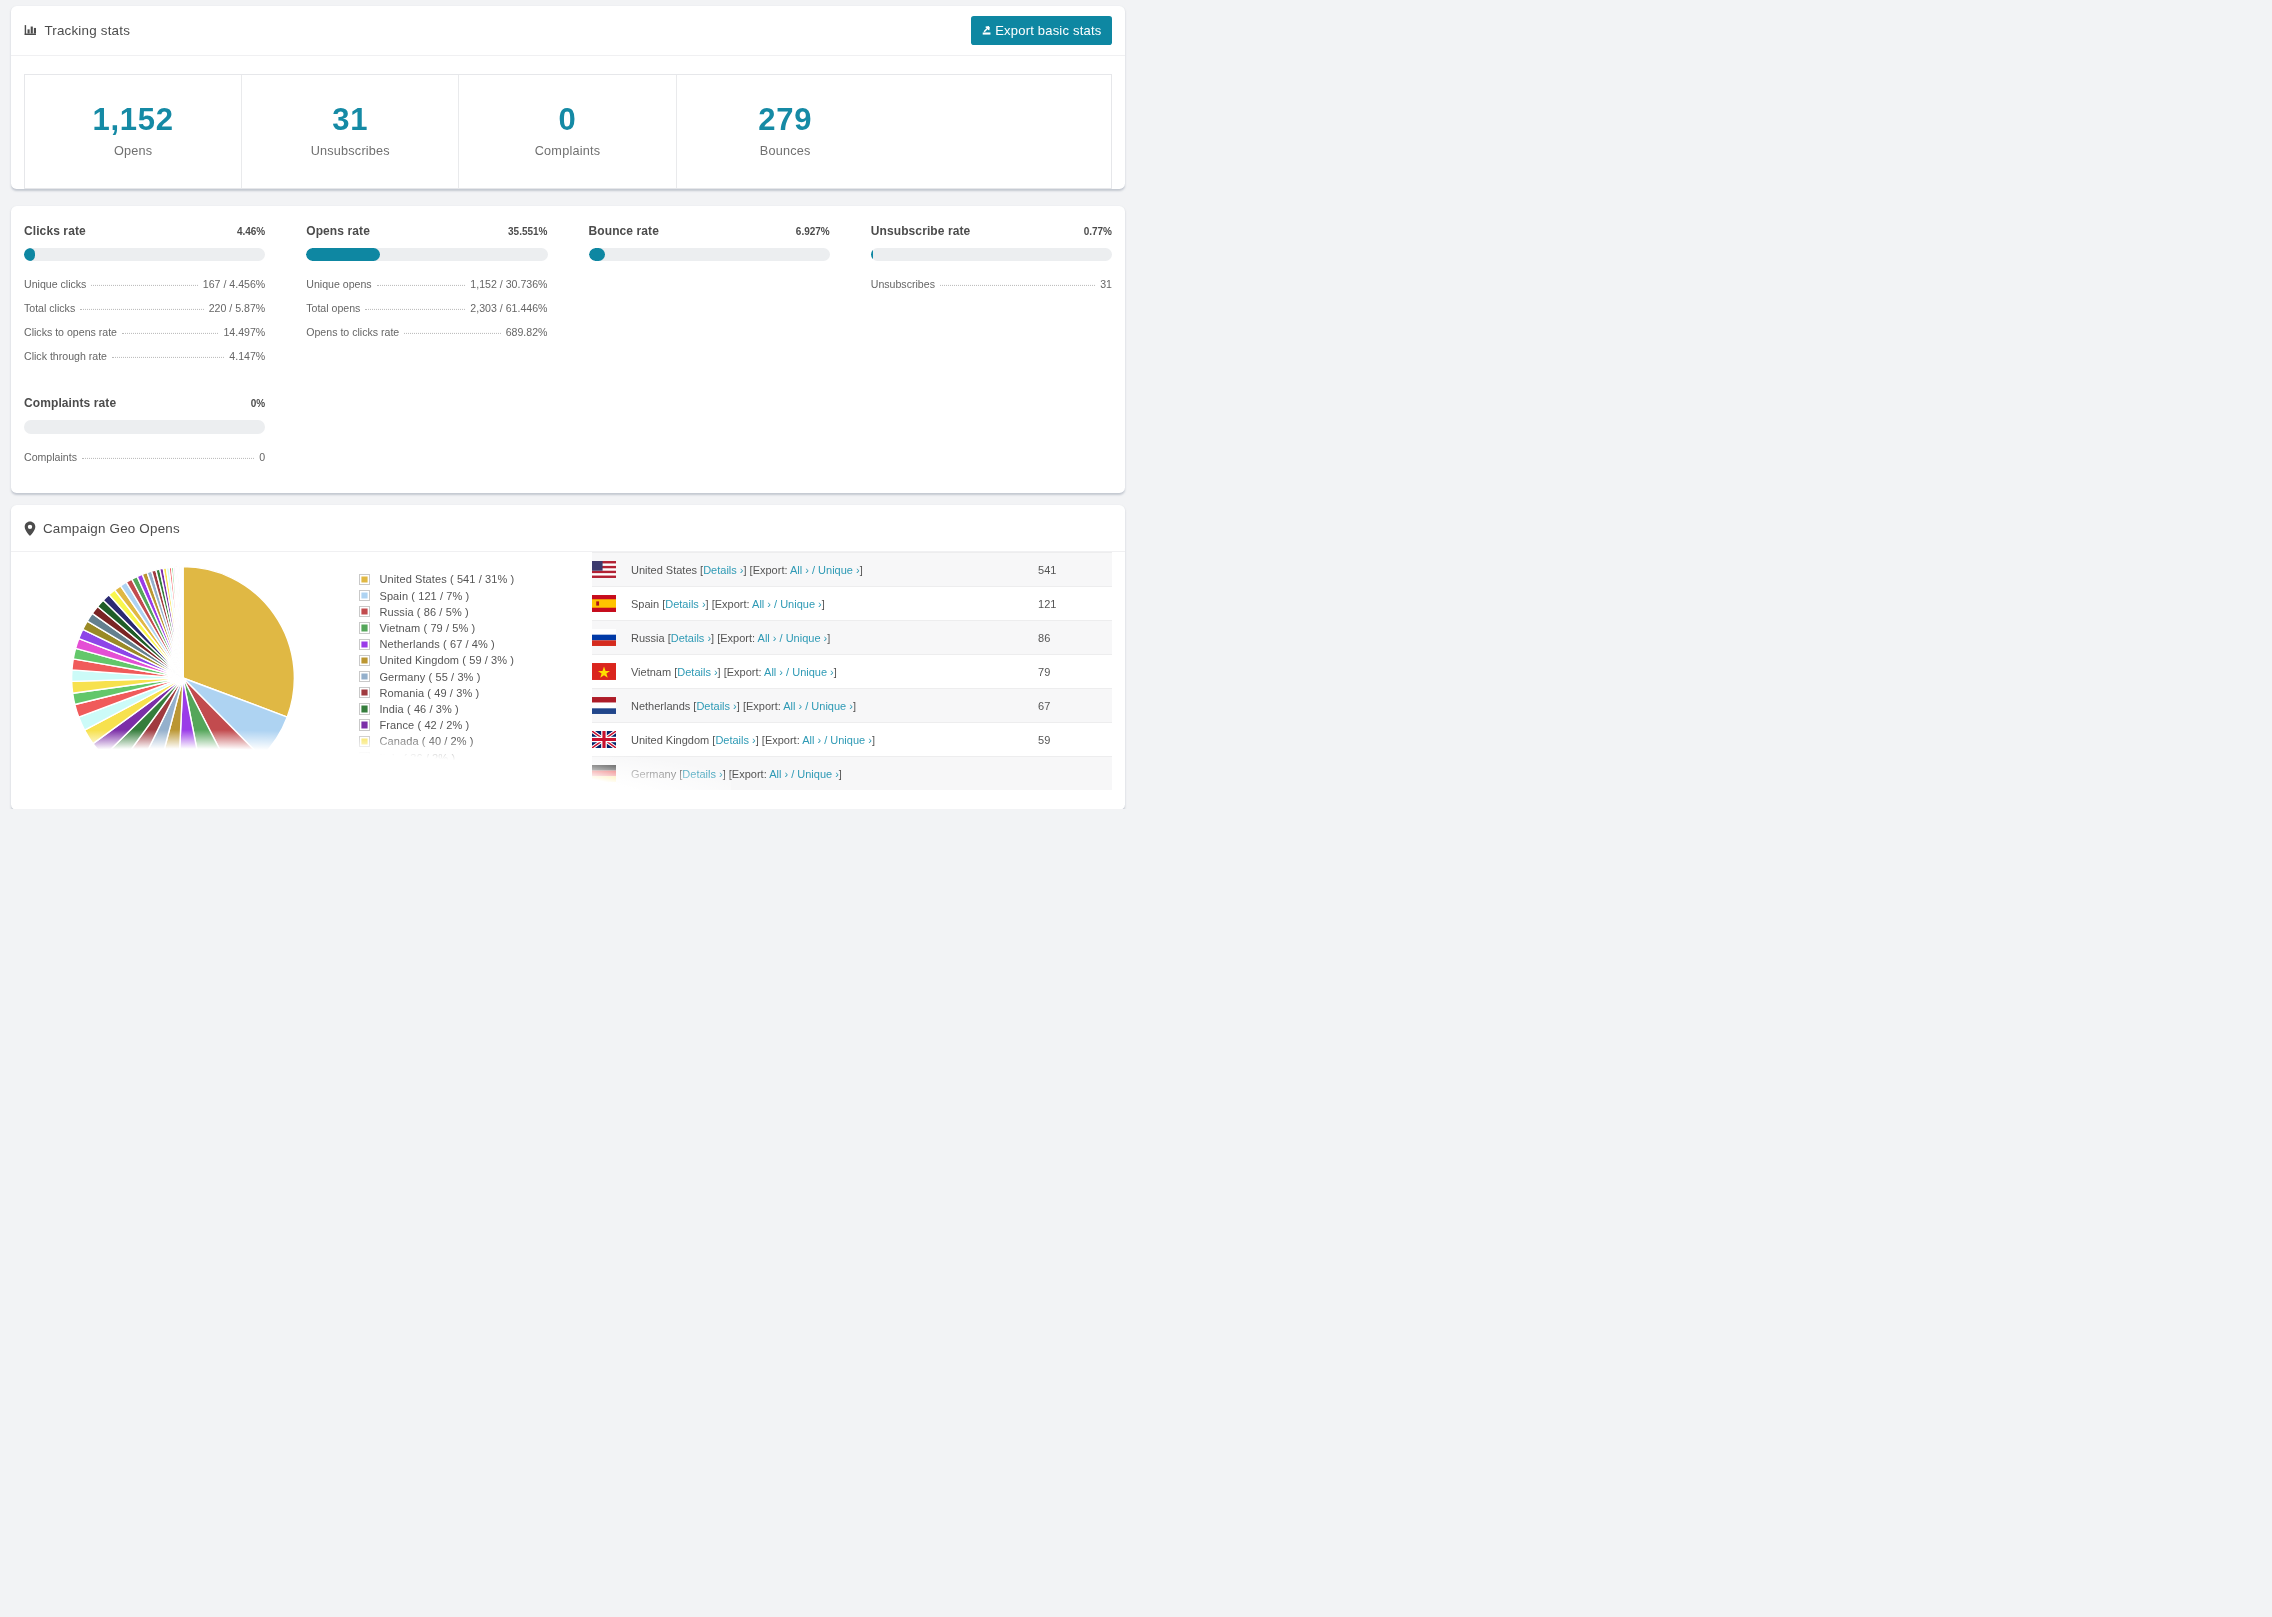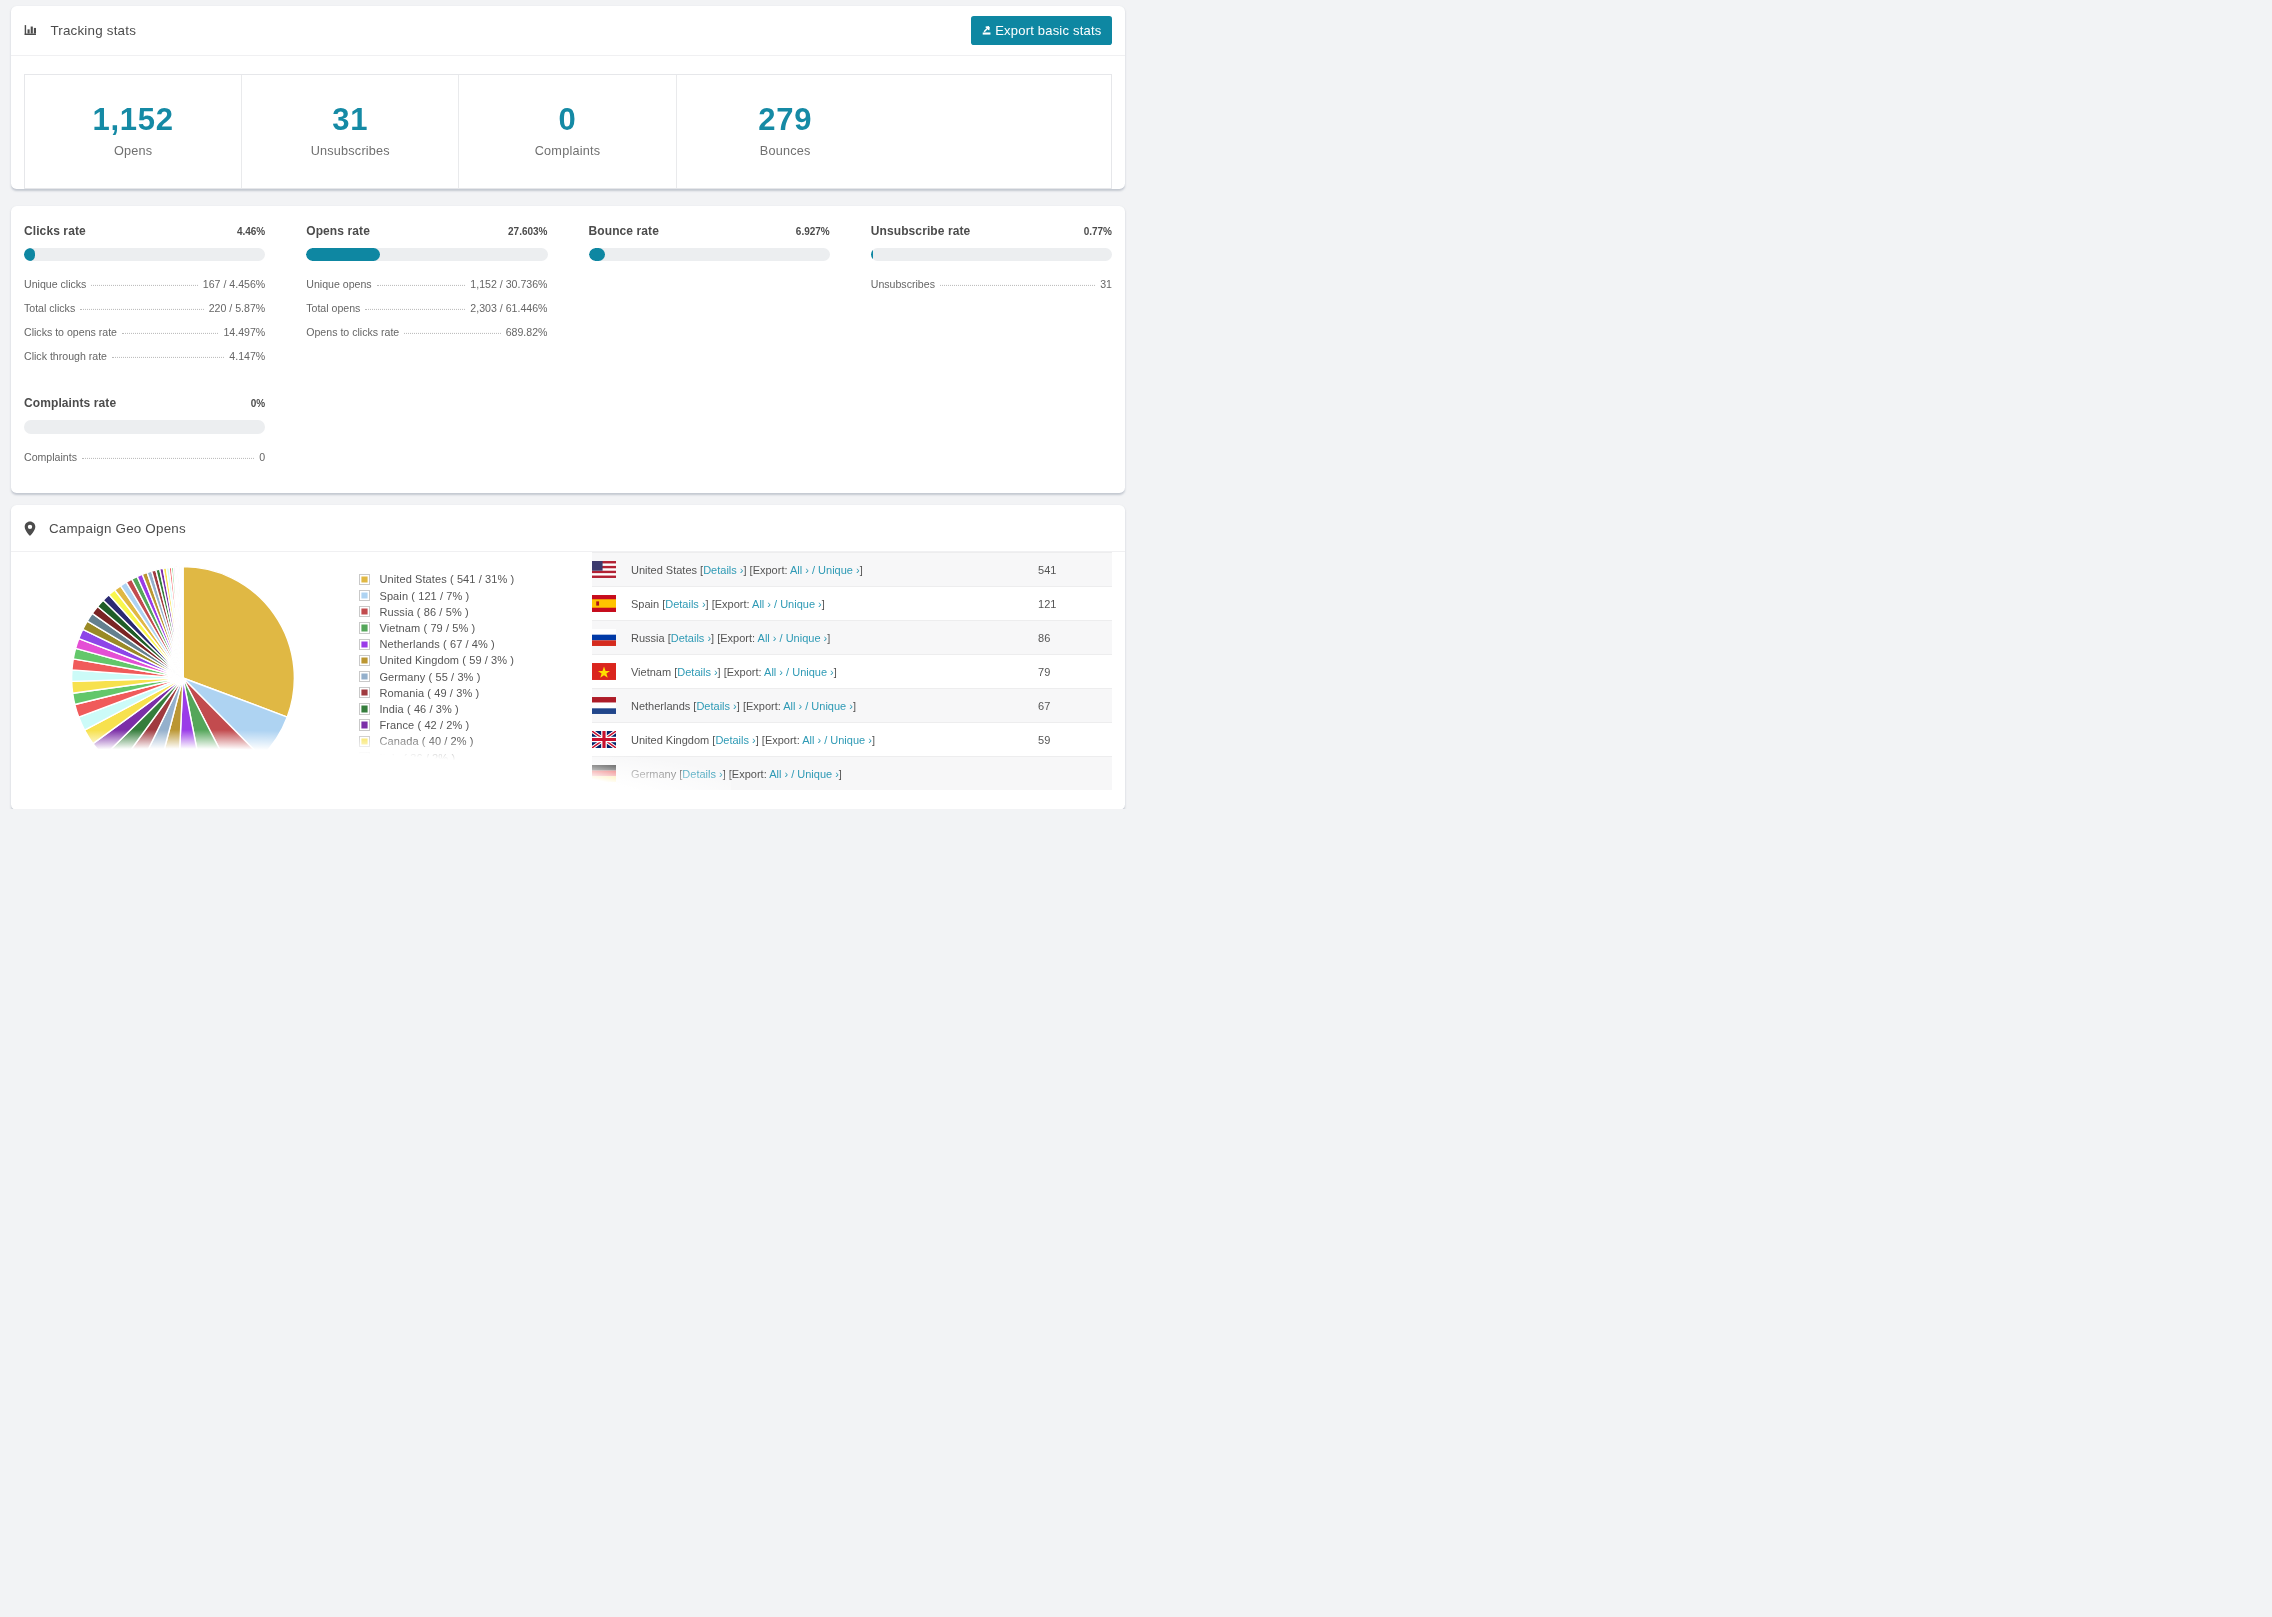--- a/index.html
+++ b/index.html
@@ -17,21 +17,21 @@
     position:relative;
   }
   #card-tracking { margin-top:5.6px; }
   .card-header {
     display:flex; align-items:center; justify-content:space-between;
     padding:10px 12.7px 10px 12.7px;
     border-bottom:0.7px solid #f0f0f2;
     min-height:47px;
   }
   .card-title {
-    display:flex; align-items:center; gap:13px;
+    display:flex; align-items:center; gap:7px;
     font-size:13.4px; color:#4c4c4c; letter-spacing:0.2px;
   }
   .card-title svg { flex:0 0 auto; }
   .btn-primary {
     background:#0e87a2; color:#fff; border:none; border-radius:2.8px;
     font-size:13px; padding:7px 10.6px; display:flex; align-items:center; gap:2px;
     cursor:pointer; font-family:"Liberation Sans", sans-serif; letter-spacing:0.2px;
   }
   
   .stats-row {
@@ -161,21 +161,21 @@
           <div class="rate-row">
             <span>Click through rate</span>
             <span class="leader"></span>
             <span class="val">4.147%</span>
           </div>
         </div>
       </div>
       <div class="rate-block">
         <div class="rate-head">
           <span class="rate-title">Opens rate</span>
-          <span class="rate-value">27.603%</span>
+          <span class="rate-value">35.551%</span>
         </div>
         <div class="rate-bar">
           <div class="rate-fill" style="width: 30.736%;"></div>
         </div>
         <div class="rate-rows">
           <div class="rate-row">
             <span>Unique opens</span>
             <span class="leader"></span>
             <span class="val">1,152 / 30.736%</span>
           </div>

